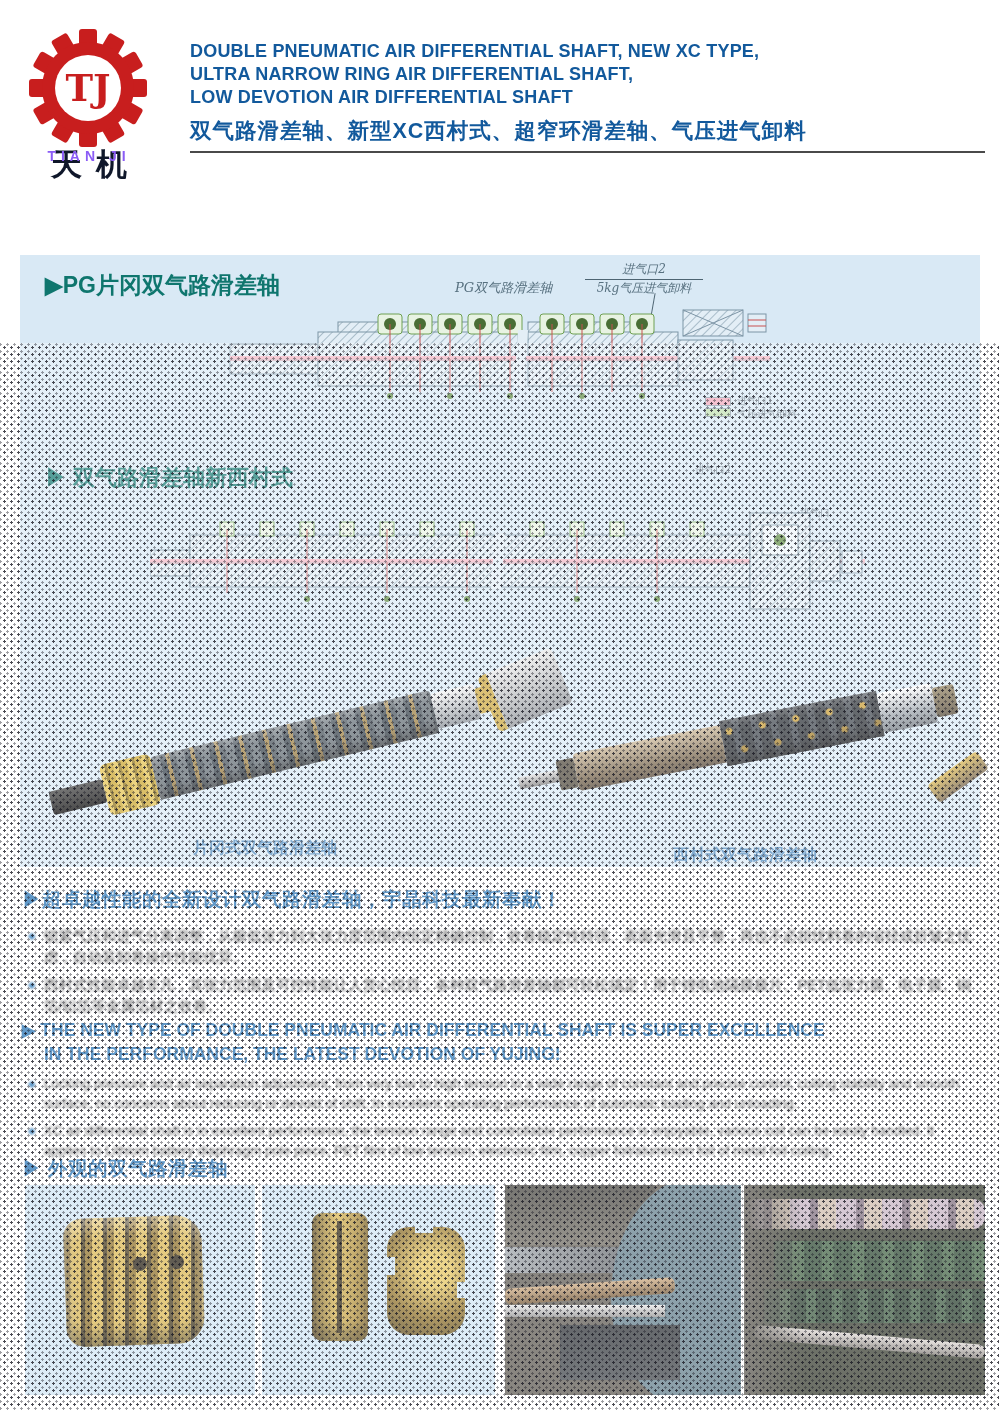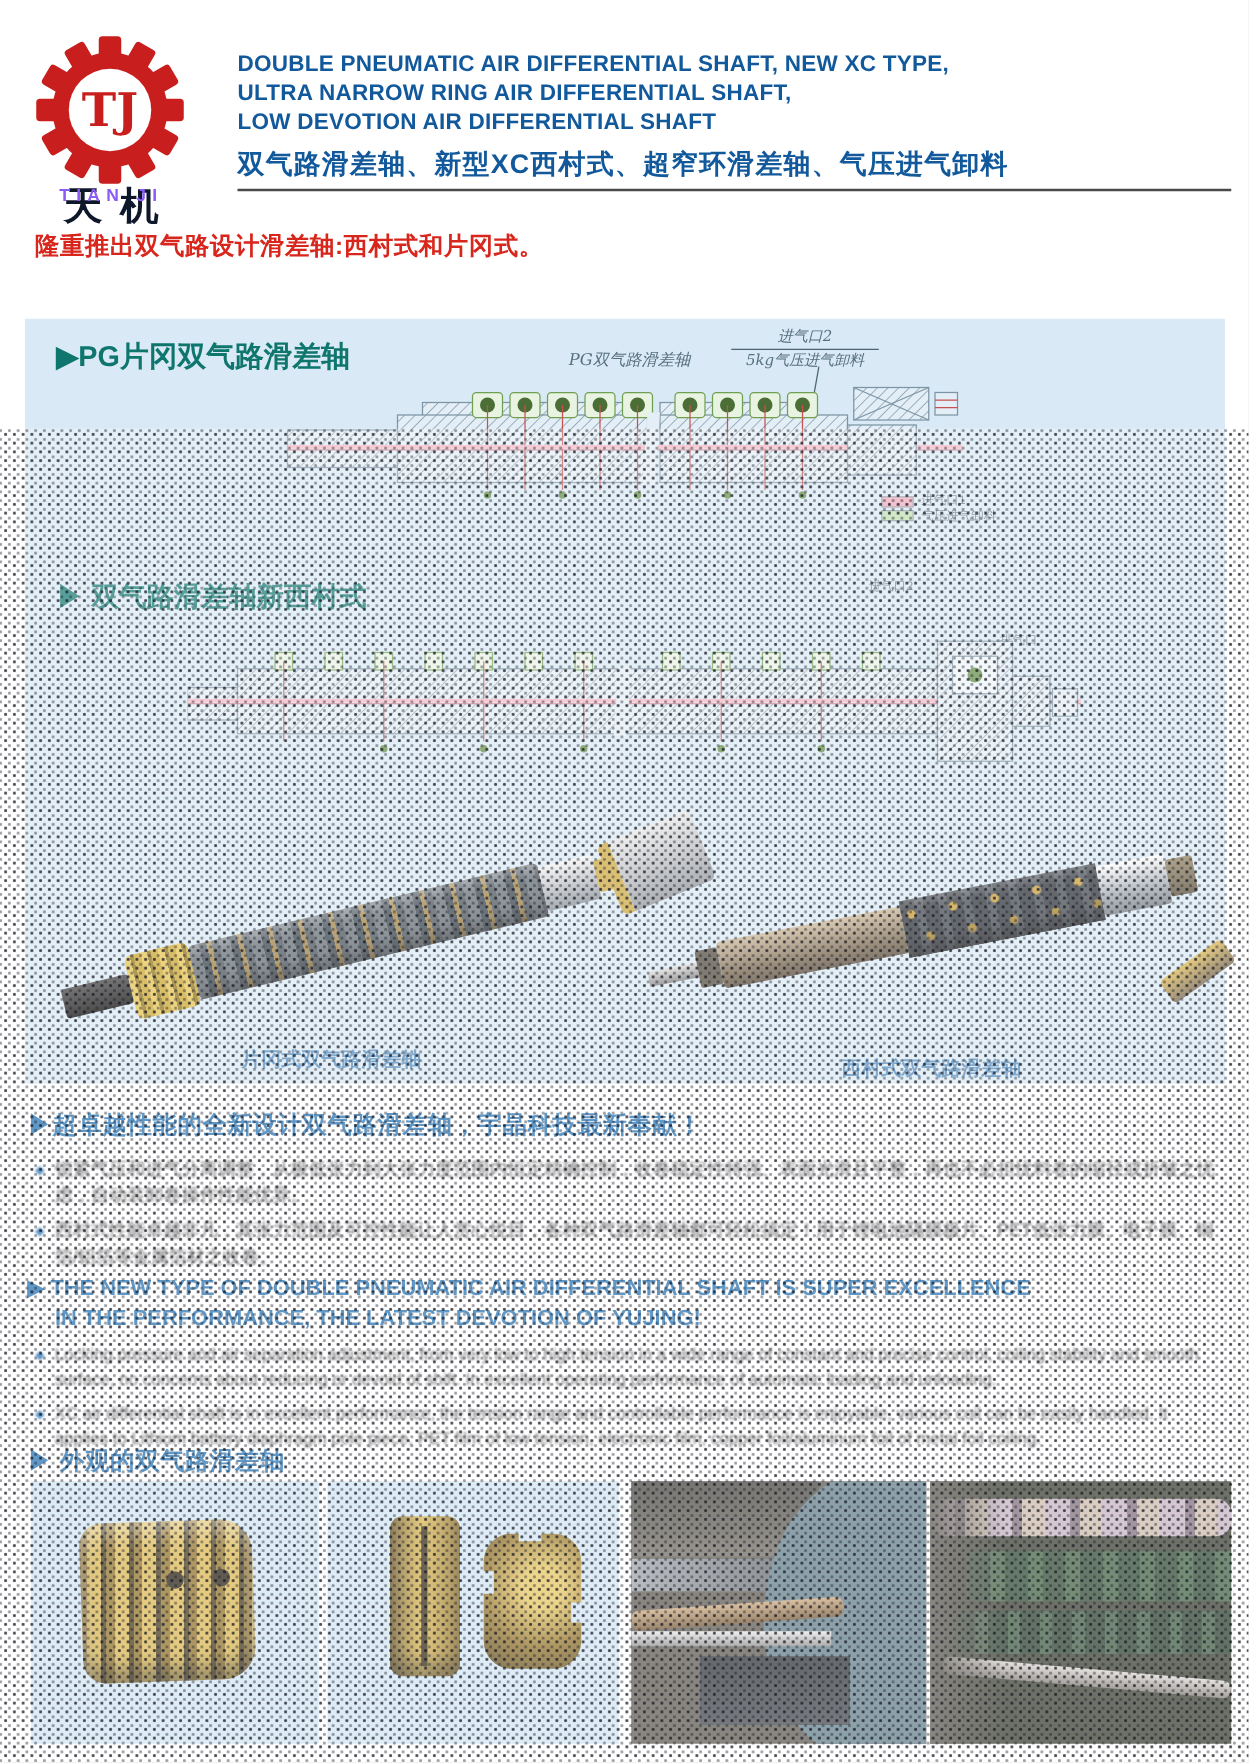--- a/index.html
+++ b/index.html
@@ -119,21 +119,20 @@
   <div class="abs logo-en">TIAN JI</div>
 
   <div class="abs title-block">
     <div class="title-line">DOUBLE PNEUMATIC AIR DIFFERENTIAL SHAFT, NEW XC TYPE,</div>
     <div class="title-line">ULTRA NARROW RING AIR DIFFERENTIAL SHAFT,</div>
     <div class="title-line">LOW DEVOTION AIR DIFFERENTIAL SHAFT</div>
     <div class="title-cn">双气路滑差轴、新型XC西村式、超窄环滑差轴、气压进气卸料</div>
   </div>
   <div class="abs title-rule"></div>
 
-  <div class="abs intro-cn">隆重推出双气路设计滑差轴:西村式和片冈式。</div>
 
   <div class="abs panel"></div>
 
   <div class="abs sec-head h1a">▶PG片冈双气路滑差轴</div>
 
   <div class="abs cad-label" style="left:455px;top:279px;font-size:13px">PG双气路滑差轴</div>
   <div class="abs cad-label callout">
     <span class="top">进气口2</span>
     <span>5kg气压进气卸料</span>
   </div>

